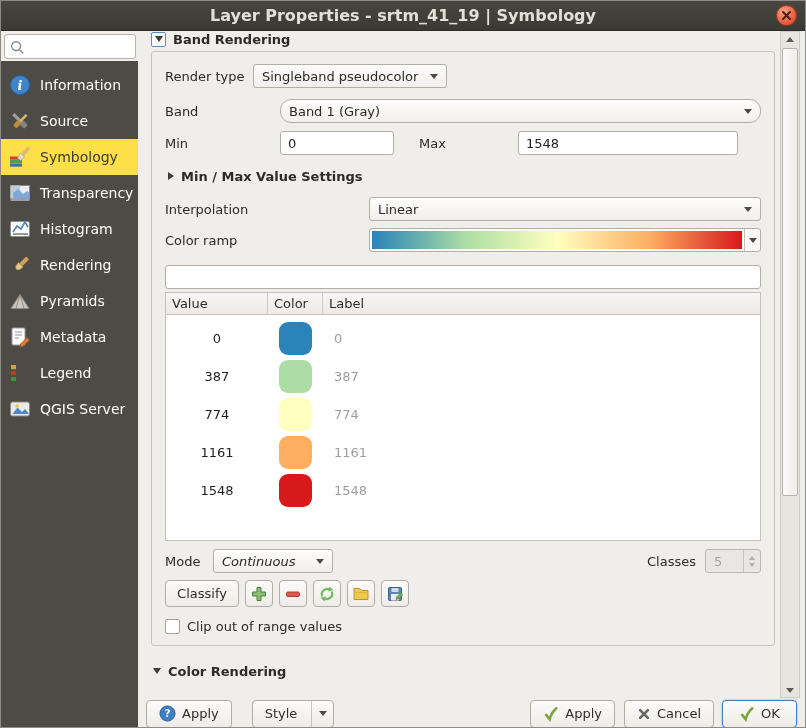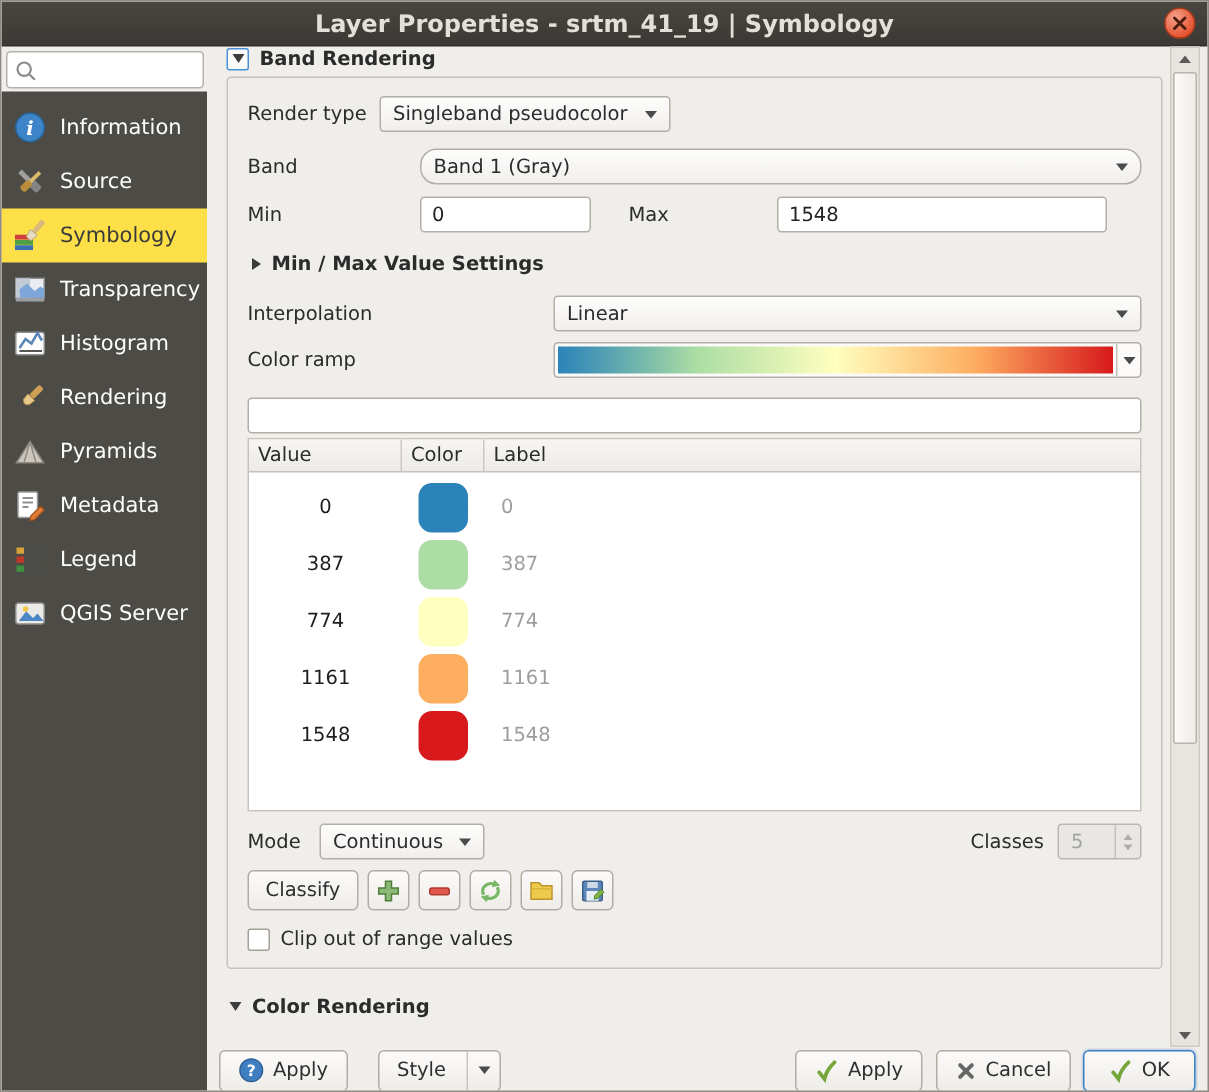--- a/index.html
+++ b/index.html
@@ -327,21 +327,21 @@
                     <span class="swatch" style="background-color: rgb(215, 25, 28);"></span>
                   </span>
                 <span class="td-label">1548</span>
               </div>
 
             </div>
           </div>
 
           <div class="row" style="margin-top:8px;">
             <span class="lbl" style="width:48px;">Mode</span>
-            <span class="dd" style="width:110px;">
+            <span class="dd" style="width:120px;font-style:italic;">
               <span class="txt">Continuous</span>
               <span class="darr"></span>
             </span>
             <span style="flex:1;"></span>
             <span class="lbl" style="margin-right:9px;">Classes</span>
             <span class="spin">
               <span class="val">5</span>
               <span class="sb">
                   <span class="sarr-up"></span>
                   <span class="sarr-dn"></span>

